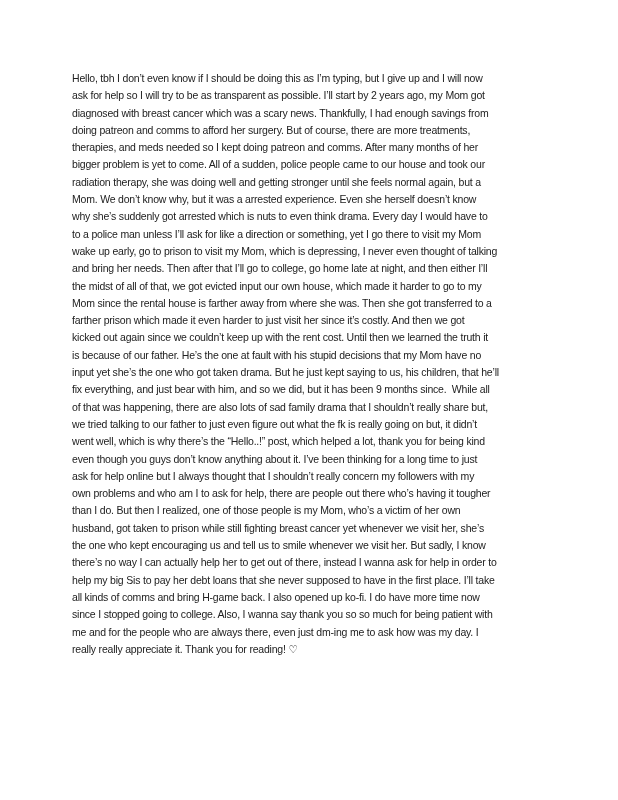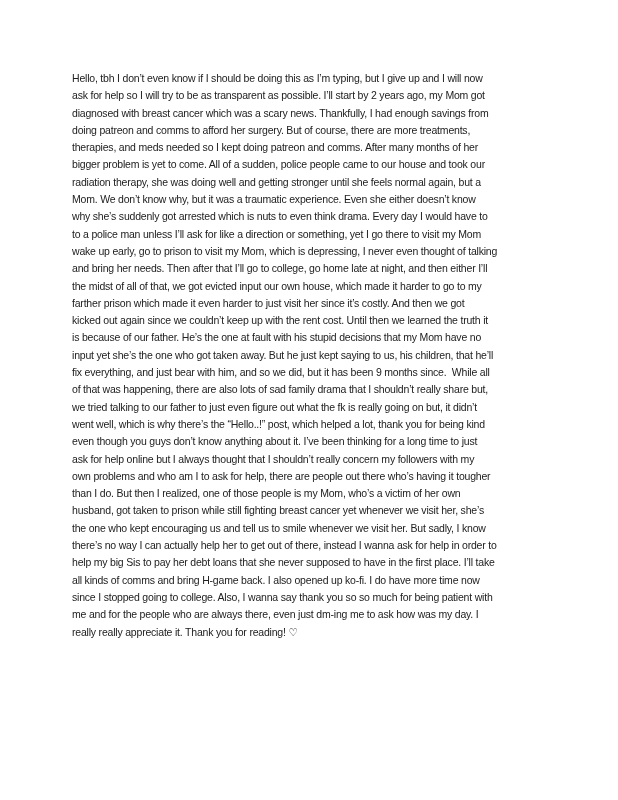--- a/index.html
+++ b/index.html
@@ -34,30 +34,31 @@
 
 <div class="page">
   <div class="text-block">
       <div class="line">Hello, tbh I don’t even know if I should be doing this as I’m typing, but I give up and I will now</div>
       <div class="line">ask for help so I will try to be as transparent as possible. I’ll start by 2 years ago, my Mom got</div>
       <div class="line">diagnosed with breast cancer which was a scary news. Thankfully, I had enough savings from</div>
       <div class="line">doing patreon and comms to afford her surgery. But of course, there are more treatments,</div>
       <div class="line">therapies, and meds needed so I kept doing patreon and comms. After many months of her</div>
       <div class="line">bigger problem is yet to come. All of a sudden, police people came to our house and took our</div>
       <div class="line">radiation therapy, she was doing well and getting stronger until she feels normal again, but a</div>
-      <div class="line">Mom. We don’t know why, but it was a traumatic experience. Even she either doesn’t know</div>
+      <div class="line">Mom. We don’t know why, but it was a arrested experience. Even she herself doesn’t know</div>
       <div class="line">why she’s suddenly got arrested which is nuts to even think drama. Every day I would have to</div>
       <div class="line">to a police man unless I’ll ask for like a direction or something, yet I go there to visit my Mom</div>
       <div class="line">wake up early, go to prison to visit my Mom, which is depressing, I never even thought of talking</div>
       <div class="line">and bring her needs. Then after that I’ll go to college, go home late at night, and then either I’ll</div>
       <div class="line">the midst of all of that, we got evicted input our own house, which made it harder to go to my</div>
+      <div class="line">Mom since the rental house is farther away from where she was. Then she got transferred to a</div>
       <div class="line">farther prison which made it even harder to just visit her since it’s costly. And then we got</div>
       <div class="line">kicked out again since we couldn’t keep up with the rent cost. Until then we learned the truth it</div>
       <div class="line">is because of our father. He’s the one at fault with his stupid decisions that my Mom have no</div>
-      <div class="line">input yet she’s the one who got taken away. But he just kept saying to us, his children, that he’ll</div>
+      <div class="line">input yet she’s the one who got taken drama. But he just kept saying to us, his children, that he’ll</div>
       <div class="line">fix everything, and just bear with him, and so we did, but it has been 9 months since.  While all</div>
       <div class="line">of that was happening, there are also lots of sad family drama that I shouldn’t really share but,</div>
       <div class="line">we tried talking to our father to just even figure out what the fk is really going on but, it didn’t</div>
       <div class="line">went well, which is why there’s the “Hello..!” post, which helped a lot, thank you for being kind</div>
       <div class="line">even though you guys don’t know anything about it. I’ve been thinking for a long time to just</div>
       <div class="line">ask for help online but I always thought that I shouldn’t really concern my followers with my</div>
       <div class="line">own problems and who am I to ask for help, there are people out there who’s having it tougher</div>
       <div class="line">than I do. But then I realized, one of those people is my Mom, who’s a victim of her own</div>
       <div class="line">husband, got taken to prison while still fighting breast cancer yet whenever we visit her, she’s</div>
       <div class="line">the one who kept encouraging us and tell us to smile whenever we visit her. But sadly, I know</div>

